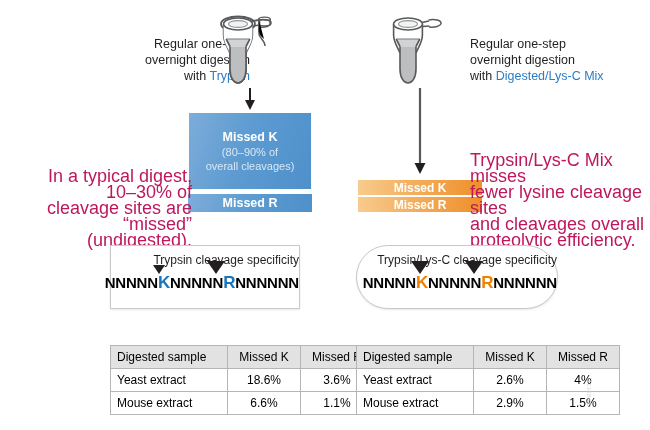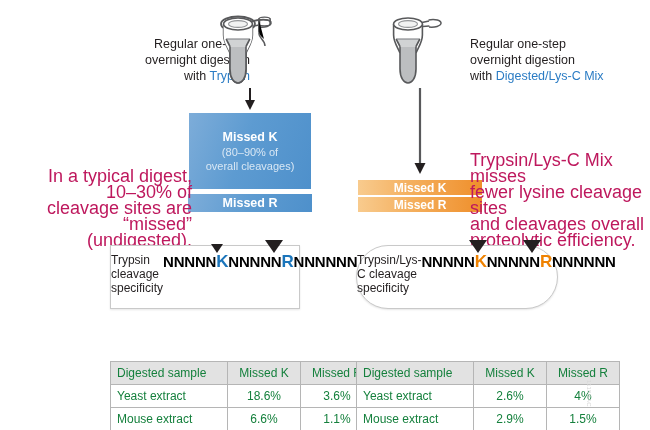--- a/index.html
+++ b/index.html
@@ -47,38 +47,38 @@
     display:flex;align-items:center;justify-content:center;
     background:linear-gradient(90deg,#f8cb8e 0%,#f4ae5c 45%,#ef8f2b 100%);
   }
   .obar + .obar{margin-top:2px;}
   .obar span{color:#ffffff;font-weight:bold;font-size:12px;line-height:12px;}
 
   
   .specbox{
     border:1px solid #c9c9c9;background:#ffffff;
     width:188px;height:62px;
-    display:flex;flex-direction:row;align-items:flex-start;
+    display:flex;flex-direction:column;align-items:flex-end;
     box-shadow:0 1px 2px rgba(0,0,0,.10);
   }
   .specbox .cap{font-size:12px;color:#231f20;margin-top:7px;}
   .seq{
     margin-top:6px;position:relative;
     font-family:Liberation Sans, sans-serif;
     font-weight:bold;font-size:15px;letter-spacing:-0.2px;
     color:#000000;white-space:nowrap;
   }
   .seq .res-blue{color:#1b75bb;font-size:17px;}
   .seq .res-orange{color:#ef8200;font-size:17px;}
   .tri{position:absolute;width:0;height:0;}
   .tri.sm{border-left:6px solid transparent;border-right:6px solid transparent;border-top:9px solid #231f20;}
   .tri.lg{border-left:9px solid transparent;border-right:9px solid transparent;border-top:13px solid #231f20;}
 
   
-  table.dt{border-collapse:collapse;font-size:12px;color:#15803d;background:#fff;margin-top:16px;}
+  table.dt{border-collapse:collapse;font-size:12px;color:#000000;background:#fff;}
   table.dt th,table.dt td{border:1px solid #b5b5b5;height:22px;padding:0 6px;font-weight:normal;}
   table.dt thead th{background:#e2e2e2;}
   table.dt th.c1,table.dt td.c1{width:104px;text-align:left;}
   table.dt th.c2,table.dt td.c2,
   table.dt th.c3,table.dt td.c3{width:60px;text-align:center;}
   table.dt thead th.c2,table.dt thead th.c3{text-align:center;}
 
   
   .wm{
     position:absolute;font-size:6px;color:#d7d7d7;

